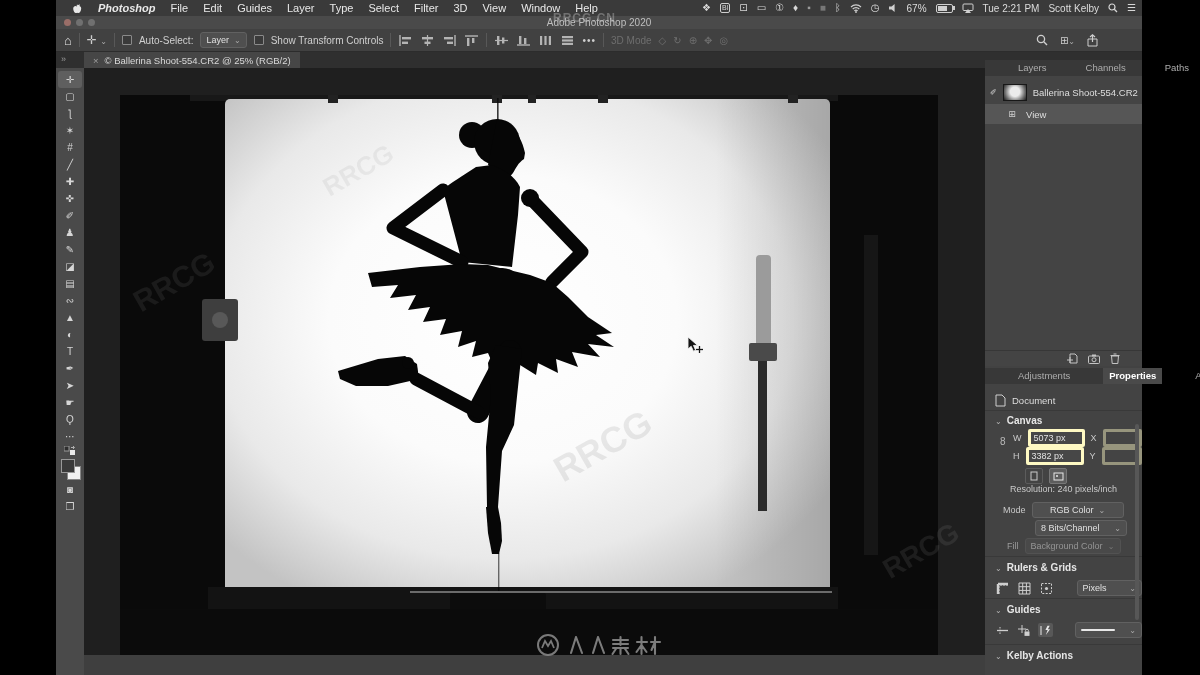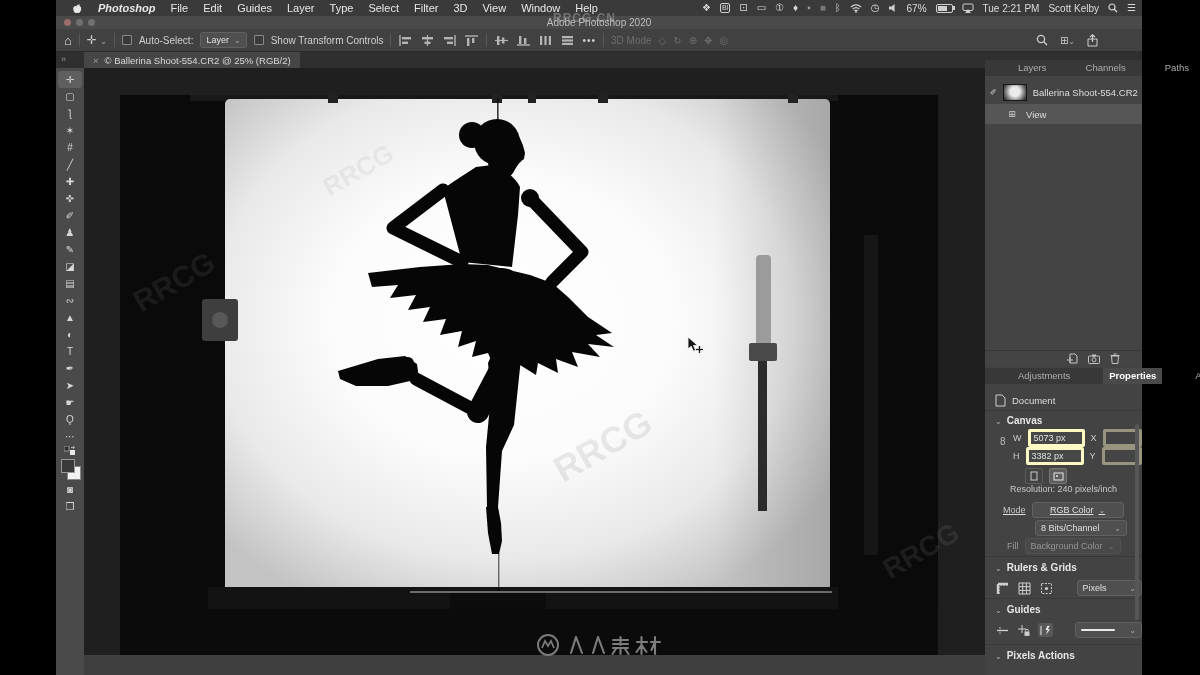--- a/index.html
+++ b/index.html
@@ -494,21 +494,21 @@
           </span>
         <span class="gic" style="background:#5d5d5d;border:1px solid #777;border-radius:2px;">
             <svg width="11" height="9" viewBox="0 0 11 9">
               <rect x="1" y="1" width="9" height="7" stroke="#e8e8e8" fill="none"></rect>
               <circle cx="4" cy="4" r="1" fill="#e8e8e8"></circle>
             </svg>
           </span>
       </div>
       <div class="abs" style="left:0;top:100px;width:157px;text-align:center;font-size:9px;color:#c9c9c9;">Resolution: 240 pixels/inch</div>
 
-      <div class="hrow" style="top:116px;text-decoration:underline;">
+      <div class="hrow" style="top:116px;">
         <span class="lblr" style="margin-left:18px;">Mode</span>
         <span class="dd" style="width:80px;justify-content:center;">
             <span>RGB Color</span>
             <span class="chev">⌄</span>
           </span>
       </div>
       <div class="hrow" style="top:134px;">
         <span style="margin-left:44px;"></span>
         <span class="dd" style="width:80px;justify-content:space-between;">
             <span>8 Bits/Channel</span>
@@ -577,21 +577,21 @@
             </svg>
           </span>
         <span class="dd" style="width:58px;justify-content:space-between;margin-left:16px;">
             <span style="display:inline-block;width:34px;height:2px;background:#e8e8e8;border-radius:1px;"></span>
             <span class="chev">⌄</span>
           </span>
       </div>
       <div class="divl" style="top:260px;"></div>
 
       <div class="sech" style="left:10px;top:266px;">
-        <span class="c">⌄</span><span>Pixels Actions</span>
+        <span class="c">⌄</span><span>Kelby Actions</span>
       </div>
     </div>
 
     <div class="abs" style="left:150px;top:372px;width:4px;height:196px;background:#575757;border-radius:2px;"></div>
   </div>
 </div>
 
 <span class="wm" style="left:553px;top:11px;font-size:12px;color:rgba(215,215,215,0.35);letter-spacing:1px;">RRCG.CN</span>
 
 <div class="wm" style="left:536px;top:633px;display:flex;align-items:center;gap:7px;opacity:.85;">

